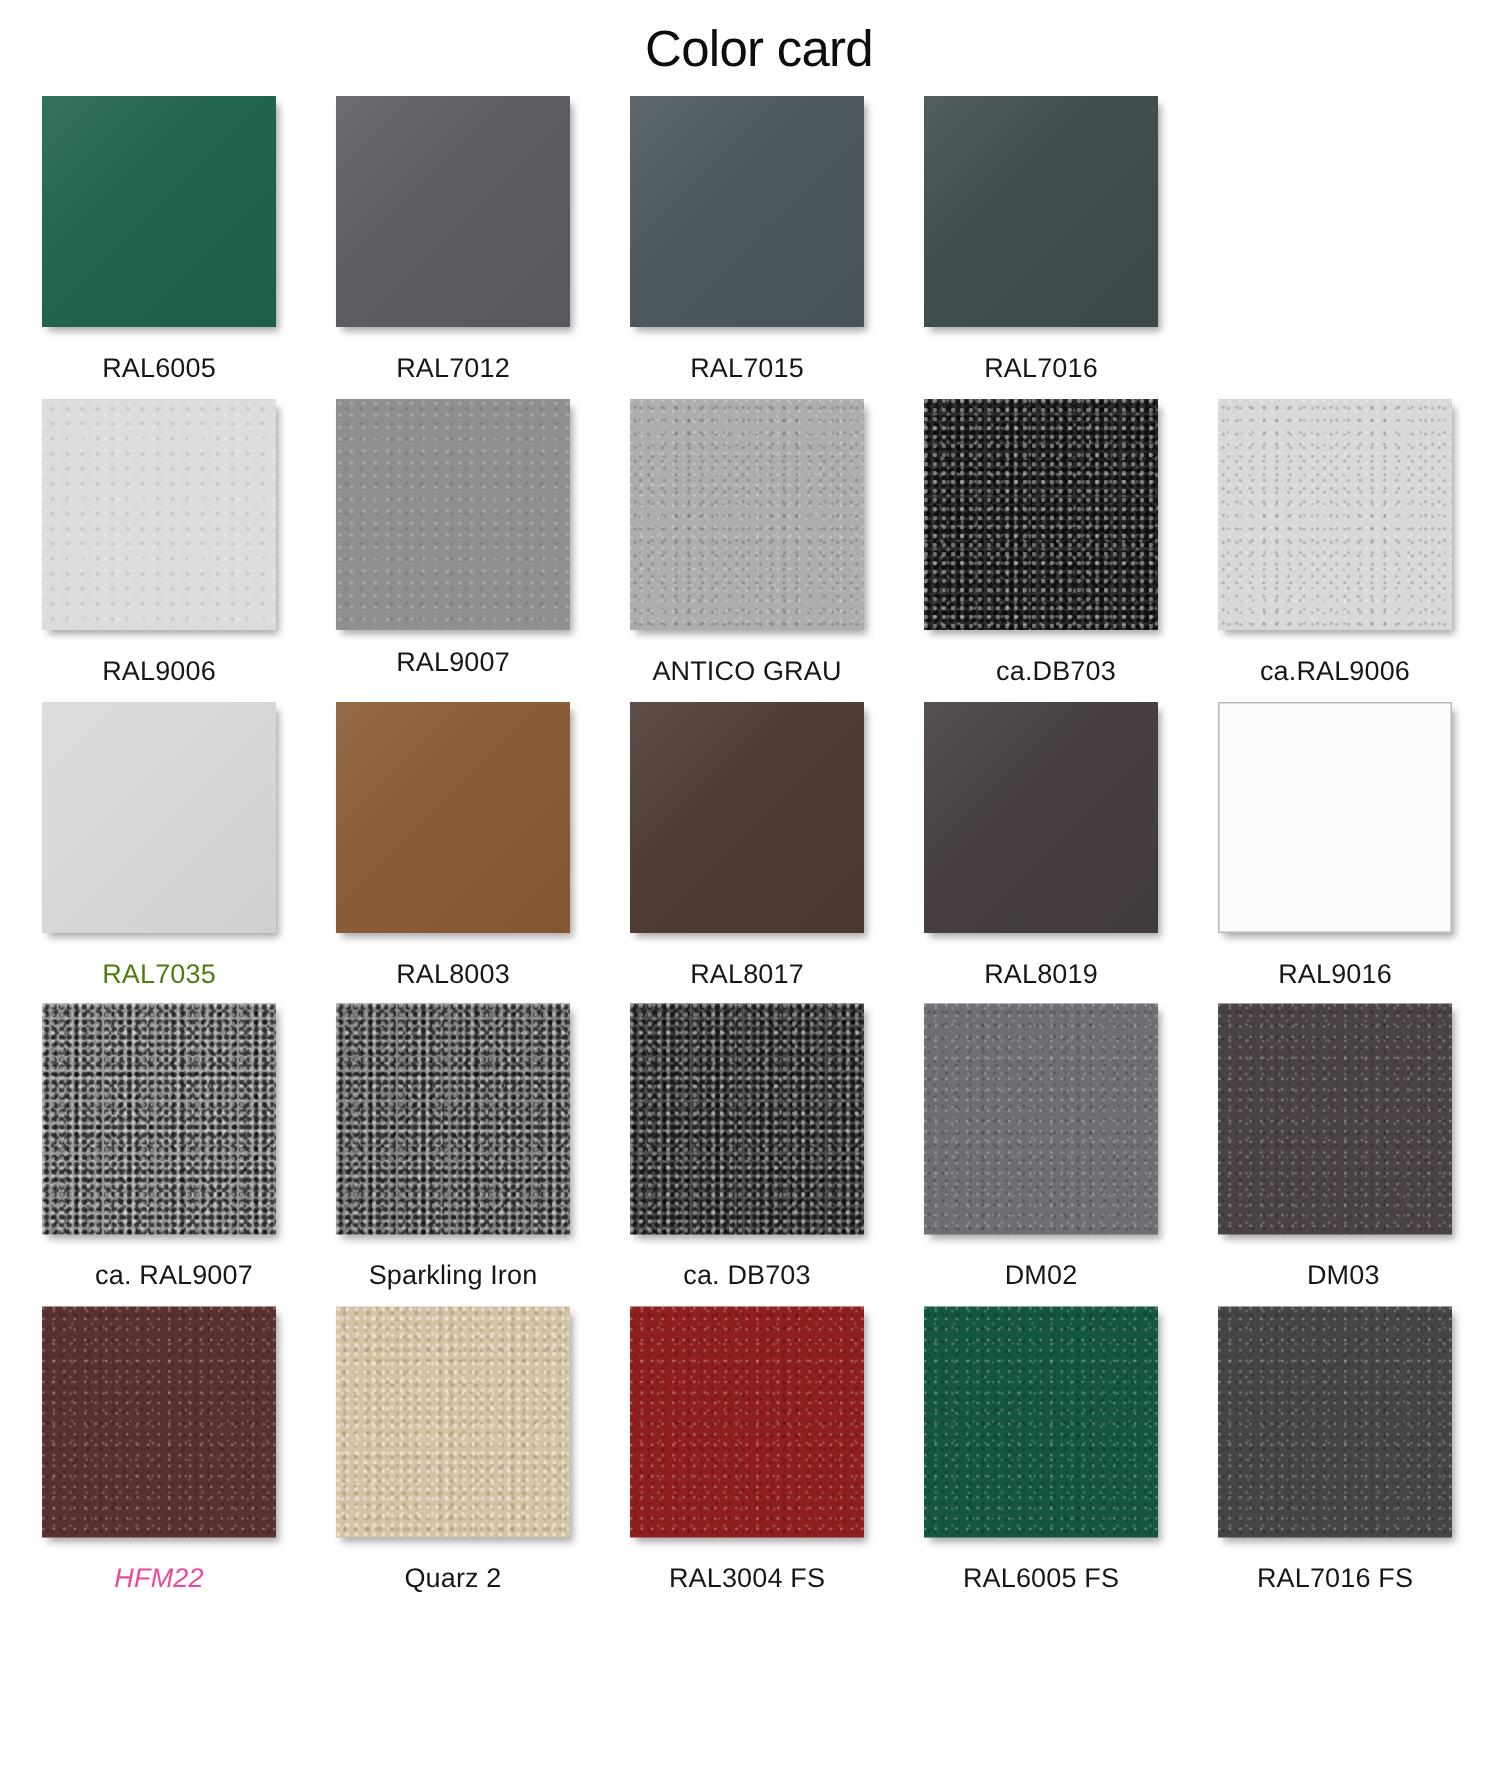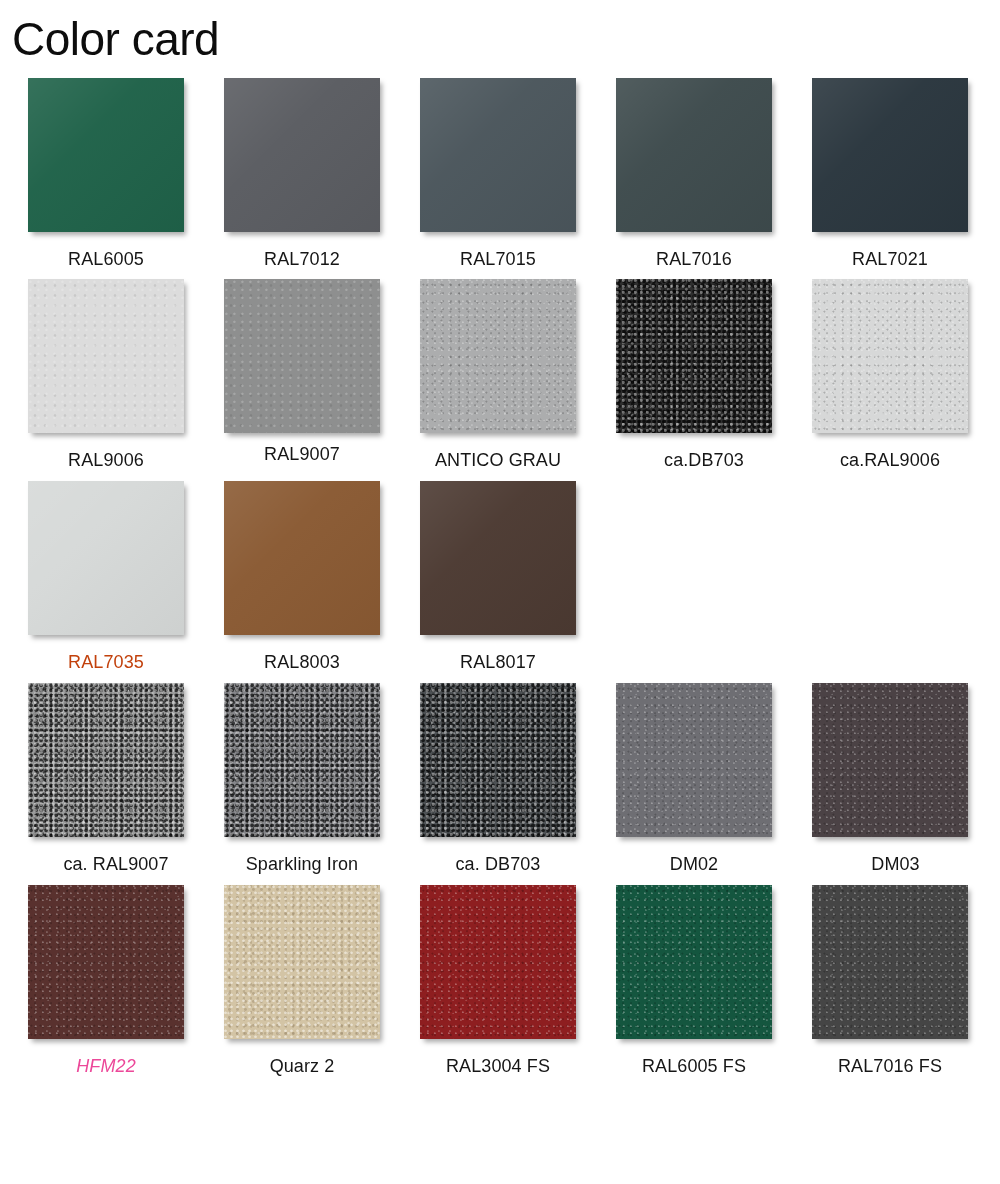--- a/index.html
+++ b/index.html
@@ -19,28 +19,29 @@
 
   .page {
     position: relative;
     width: 1000px;
     height: 1184px;
     background: #ffffff;
     padding: 0;
   }
 
   .page-title {
-    font-size: 46px;
+    font-size: 34px;
     font-weight: 400;
     letter-spacing: -0.5px;
     color: #0d0d0d;
     margin: 0;
     padding: 14px 0 0 12px;
     line-height: 1.12;
     font-family: "Liberation Sans", "DejaVu Sans", sans-serif;
+    text-align: center;
   }
 
   .swatch-grid {
     margin-top: 12px;
     padding: 0 8px 0 8px;
   }
 
   .swatch-row {
     display: flex;
     justify-content: flex-start;
@@ -182,26 +183,20 @@
           <div class="chip gloss" style="background-color: rgb(75, 86, 92);"></div>
         </div>
         <div class="swatch-label" style="color: rgb(22, 22, 22);">RAL7015</div>
       </div>
       <div class="swatch-cell">
         <div class="chip-wrap">
           <div class="chip gloss" style="background-color: rgb(62, 75, 77);"></div>
         </div>
         <div class="swatch-label" style="color: rgb(22, 22, 22);">RAL7016</div>
       </div>
-      <div class="swatch-cell">
-        <div class="chip-wrap">
-          <div class="chip gloss" style="background-color: rgb(42, 54, 62);"></div>
-        </div>
-        <div class="swatch-label" style="color: rgb(22, 22, 22);">RAL7021</div>
-      </div>
     </div>
 
     <div class="swatch-row">
       <div class="swatch-cell">
         <div class="chip-wrap">
           <div class="chip tex-soft" style="background-color: rgb(220, 220, 220);"></div>
         </div>
         <div class="swatch-label" style="color: rgb(22, 22, 22);">RAL9006</div>
       </div>
       <div class="swatch-cell">
@@ -228,33 +223,45 @@
         </div>
         <div class="swatch-label" style="color: rgb(22, 22, 22);">ca.RAL9006</div>
       </div>
     </div>
 
     <div class="swatch-row">
       <div class="swatch-cell">
         <div class="chip-wrap">
           <div class="chip gloss" style="background-color: rgb(214, 217, 216);"></div>
         </div>
-        <div class="swatch-label" style="color: #c2410c;">RAL7035</div>
+        <div class="swatch-label" style="color: #4d7c0f;">RAL7035</div>
       </div>
       <div class="swatch-cell">
         <div class="chip-wrap">
           <div class="chip gloss" style="background-color: rgb(138, 90, 51);"></div>
         </div>
         <div class="swatch-label" style="color: rgb(22, 22, 22);">RAL8003</div>
       </div>
       <div class="swatch-cell">
         <div class="chip-wrap">
           <div class="chip gloss" style="background-color: rgb(76, 58, 50);"></div>
         </div>
         <div class="swatch-label" style="color: rgb(22, 22, 22);">RAL8017</div>
+      </div>
+      <div class="swatch-cell">
+        <div class="chip-wrap">
+          <div class="chip gloss" style="background-color: rgb(68, 60, 62);"></div>
+        </div>
+        <div class="swatch-label" style="color: rgb(22, 22, 22);">RAL8019</div>
+      </div>
+      <div class="swatch-cell">
+        <div class="chip-wrap">
+          <div class="chip bordered" style="background-color: rgb(251, 251, 251);"></div>
+        </div>
+        <div class="swatch-label" style="color: rgb(22, 22, 22);">RAL9016</div>
       </div>
     </div>
 
     <div class="swatch-row">
       <div class="swatch-cell">
         <div class="chip-wrap">
           <div class="chip tex-coarse" style="background-color: rgb(154, 155, 155);"></div>
         </div>
         <div class="swatch-label" style="color: rgb(22, 22, 22); margin-left: 20px;">ca. RAL9007</div>
       </div>

